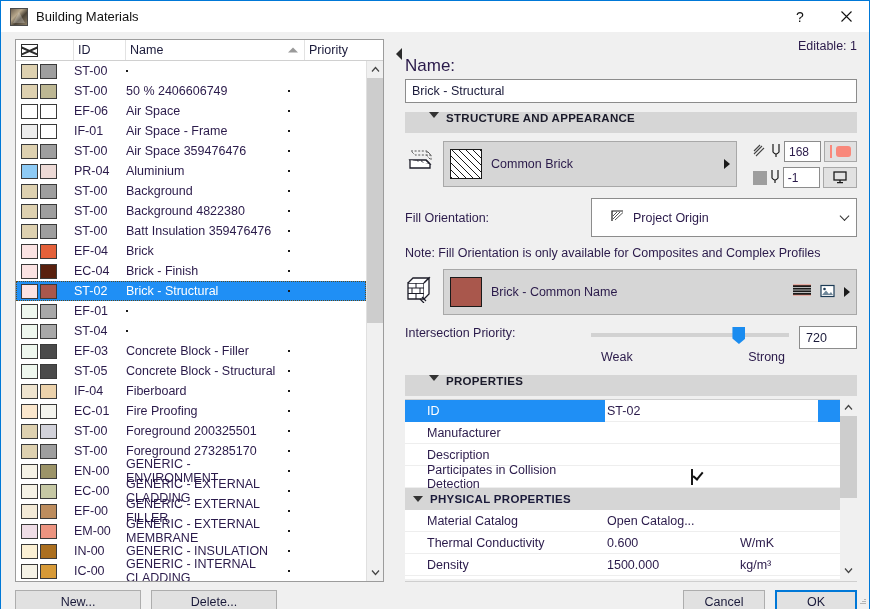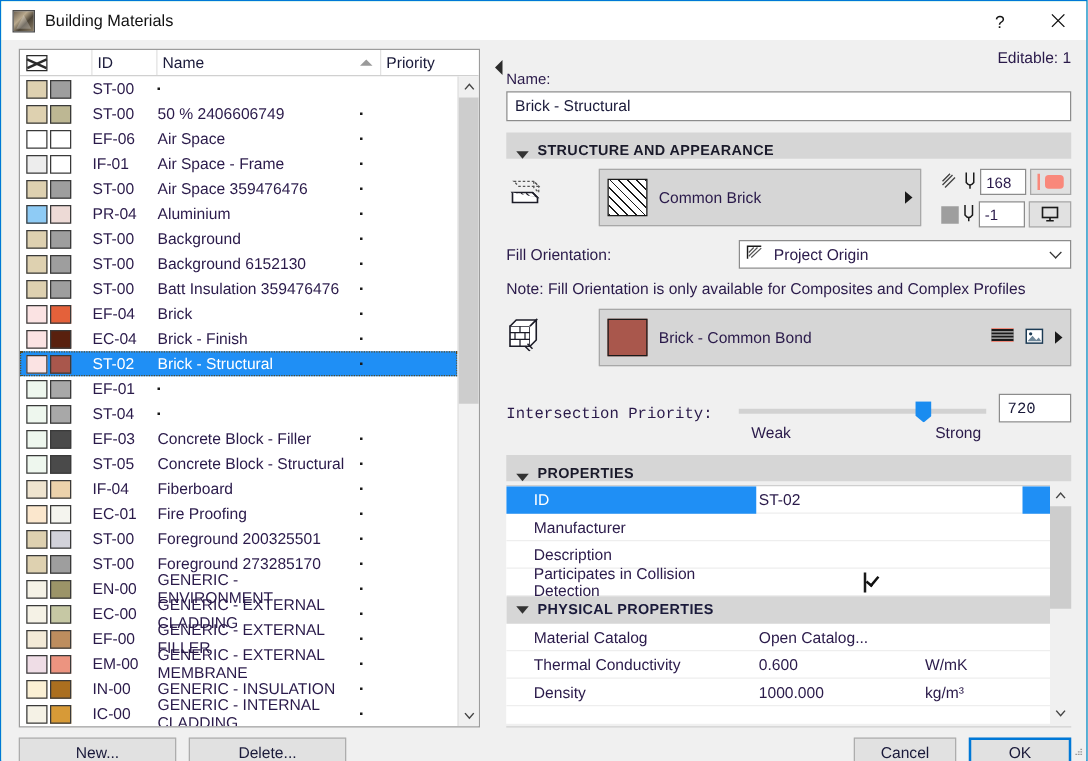--- a/index.html
+++ b/index.html
@@ -139,72 +139,72 @@
     width:0;height:0;border-top:6px solid transparent;border-bottom:6px solid transparent;
     border-right:6px solid #2b2b2b;
   }
 
   
   .right-pane {
     flex: 1 1 auto; padding: 7px 12px 0 0; display:flex; flex-direction:column;
     min-width:0;
   }
   .editable-line { text-align:right; font-size:12.5px; color:#2a1a4a; height:16px; }
-  .name-label { font-size:12px; color:#2a1a4a; margin-top:1px; }
+  .name-label { font-size:17px; color:#2a1a4a; margin-top:1px; }
   .name-input {
     height: 24px; background:#fff; border:1px solid #8c8c8c;
     display:flex; align-items:center; padding-left:6px; margin-top:3px;
     font-size:12.5px; color:#1a1a3a;
   }
   .section-bar {
-    height: 21px; background:#d6d6d6; display:flex; align-items:flex-end;
-    padding-left:8px; gap:7px; margin-top: 9px;
+    height: 21px; background:#d6d6d6; display:flex; align-items:flex-start;
+    padding-left:24px; gap:7px; margin-top: 9px;
     font-size:11.5px; font-weight:bold; letter-spacing:.3px; color:#1a1a2a;
   }
   .tri { width:0;height:0;border-left:5px solid transparent;border-right:5px solid transparent;
          border-top:6px solid #333; }
 
   .sa-body { padding: 8px 0 0 0; }
   .fill-row { display:flex; align-items:flex-start; gap:8px; }
   .big-icon { width: 30px; flex:0 0 30px; display:flex; align-items:center; justify-content:center; padding-top:6px;}
   .picker {
     flex: 1 1 auto; height: 46px; background:#d6d6d6; border:1px solid #a8a8a8;
-    display:flex; align-items:center; padding: 0 6px; gap:9px; position:relative;margin-left:36px;
+    display:flex; align-items:center; padding: 0 6px; gap:9px; position:relative;
   }
   .picker .swatch-lg { width: 32px; height: 30px; border:1px solid #1a1a1a; }
   .picker .pk-label { flex:1 1 auto; font-size:12.5px; color:#2a1a4a; }
   .arrow-r { width:0;height:0;border-top:5px solid transparent;border-bottom:5px solid transparent;
              border-left:6px solid #1a1a1a; }
   .pen-col { width: 112px; flex: 0 0 112px; display:flex; flex-direction:column; gap:5px; padding-left:8px;}
   .pen-row { display:flex; align-items:center; gap:3px; height:21px; }
   .pen-sw { width:14px;height:14px; }
   .pen-num {
     width: 38px; height:21px; background:#fff; border:1px solid #8c8c8c;
     font-size:12px; color:#2a1a4a; display:flex; align-items:center; padding-left:4px;
   }
   .pen-btn {
     width: 34px; height:21px; background:#e1e1e1; border:1px solid #a8a8a8;
     display:flex; align-items:center; justify-content:center;
   }
   .fo-row { display:flex; align-items:center; margin-top:10px; }
   .fo-label { width: 186px; flex:0 0 186px; font-size:12.5px; color:#2a1a4a; }
   .combo {
-    flex:1 1 auto; height:23px; background:#fff; border:1px solid #8c8c8c;
-    display:flex; align-items:center; gap:6px; padding-left:5px; position:relative;
+    flex:1 1 auto; height:39px; background:#fff; border:1px solid #8c8c8c;
+    display:flex; align-items:center; gap:6px; padding-left:19px; position:relative;
     font-size:12.5px; color:#2a1a4a;
   }
   .chev-d {
     position:absolute; right:8px; top:50%; margin-top:-2px;
     width:7px;height:7px; border-right:1.6px solid #333; border-bottom:1.6px solid #333;
     transform: translateY(-50%) rotate(45deg);
   }
   .note { font-size:12.5px; color:#2a1a4a; margin-top:9px; }
 
   .surface-row { display:flex; align-items:flex-start; gap:8px; margin-top:9px; }
-  .ip-row { display:flex; align-items:flex-end; margin-top:22px;font-family:Liberation Mono, monospace; }
+  .ip-row { display:flex; align-items:flex-start; margin-top:11px; }
   .ip-label { width: 186px; flex:0 0 186px; font-size:12.5px; color:#2a1a4a; }
   .slider-wrap { flex:1 1 auto; position:relative; height:18px; padding-right:10px;}
   .slider-track { position:absolute; left:0; right:10px; top:7px; height:4px; background:#d2d2d2; }
   .slider-knob {
     position:absolute; top:1px; width:13px; height:17px; background:#1a8cf0;
     clip-path: polygon(0 0,100% 0,100% 68%,50% 100%,0 68%);
   }
   .ip-num { width:58px; flex:0 0 58px; height:23px; background:#fff; border:1px solid #8c8c8c;
             display:flex; align-items:center; padding-left:6px; font-size:12.5px; }
   .ws-row { display:flex; font-size:12.5px; color:#2a1a4a; margin-top:1px; }
@@ -336,21 +336,21 @@
                 <span class="cell-id">ST-00</span>
                 <span class="cell-name">Background</span>
                 <span class="cell-pri"><span class="pribar"><i style="width:62%"></i><b style="left:63%"></b></span></span>
               </div>
               <div class="row">
                 <span class="cell-sw">
                   <span class="sw" style="background:#ded1b0"></span>
                   <span class="sw" style="background:#9e9e9e"></span>
                 </span>
                 <span class="cell-id">ST-00</span>
-                <span class="cell-name">Background 6152130</span>
+                <span class="cell-name">Background 4822380</span>
                 <span class="cell-pri"><span class="pribar"><i style="width:62%"></i><b style="left:63%"></b></span></span>
               </div>
               <div class="row">
                 <span class="cell-sw">
                   <span class="sw" style="background:#ded1b0"></span>
                   <span class="sw" style="background:#9e9e9e"></span>
                 </span>
                 <span class="cell-id">ST-00</span>
                 <span class="cell-name">Batt Insulation 359476476</span>
                 <span class="cell-pri"><span class="pribar"><i style="width:62%"></i><b style="left:63%"></b></span></span>
@@ -631,21 +631,21 @@
             <svg width="29" height="28" viewBox="0 0 29 28">
               <path d="M2 8 L18 8 L18 24 L2 24 Z" fill="#fff" stroke="#1c1c28" stroke-width="1.3"></path>
               <path d="M2 8 L7 3 L23 3 L18 8" fill="#fff" stroke="#1c1c28" stroke-width="1.3"></path>
               <path d="M18 8 L23 3 L23 19 L18 24" fill="#fff" stroke="#1c1c28" stroke-width="1.3"></path>
               <path d="M2 13 L18 13 M2 18.5 L18 18.5 M10 8 L10 13 M6 13 L6 18.5 M14 13 L14 18.5 M10 18.5 L10 24" stroke="#1c1c28" stroke-width="1"></path>
               <path d="M16 22 L20 26 M14 24 L18 28" stroke="#1c1c28" stroke-width="1.2"></path>
             </svg>
           </div>
           <div class="picker">
             <span class="swatch-lg" style="background:#a9574c"></span>
-            <span class="pk-label">Brick - Common Bond</span>
+            <span class="pk-label">Brick - Common Name</span>
             <span>
               <svg width="18" height="13" viewBox="0 0 18 13">
                 <rect x="0" y="1" width="18" height="10" fill="#1a1a1a"></rect>
                 <path d="M0 3.5 H18 M0 6 H18 M0 8.5 H18" stroke="#fff" stroke-width="0.7"></path>
                 <path d="M0 0.8 H18 M0 11.2 H18" stroke="#f08a7a" stroke-width="0.8"></path>
               </svg>
             </span>
             <span>
               <svg width="15" height="14" viewBox="0 0 15 14">
                 <rect x="1" y="1.5" width="13" height="11" fill="#fff" stroke="#1c3b55" stroke-width="1.2"></rect>
@@ -712,21 +712,21 @@
               <span class="pval">Open Catalog...</span>
               <span class="punit"></span>
             </div>
             <div class="prow">
               <span class="pname">Thermal Conductivity</span>
               <span class="pval">0.600</span>
               <span class="punit">W/mK</span>
             </div>
             <div class="prow">
               <span class="pname">Density</span>
-              <span class="pval">1000.000</span>
+              <span class="pval">1500.000</span>
               <span class="punit">kg/m³</span>
             </div>
           </div>
         <div class="props-scroll">
           <div class="sb-arrow">
             <svg width="9" height="7" viewBox="0 0 9 7">
               <path d="M1 5.5 L4.5 1.5 L8 5.5" stroke="#444" stroke-width="1.2" fill="none"></path>
             </svg>
           </div>
           <div class="sb-track">

